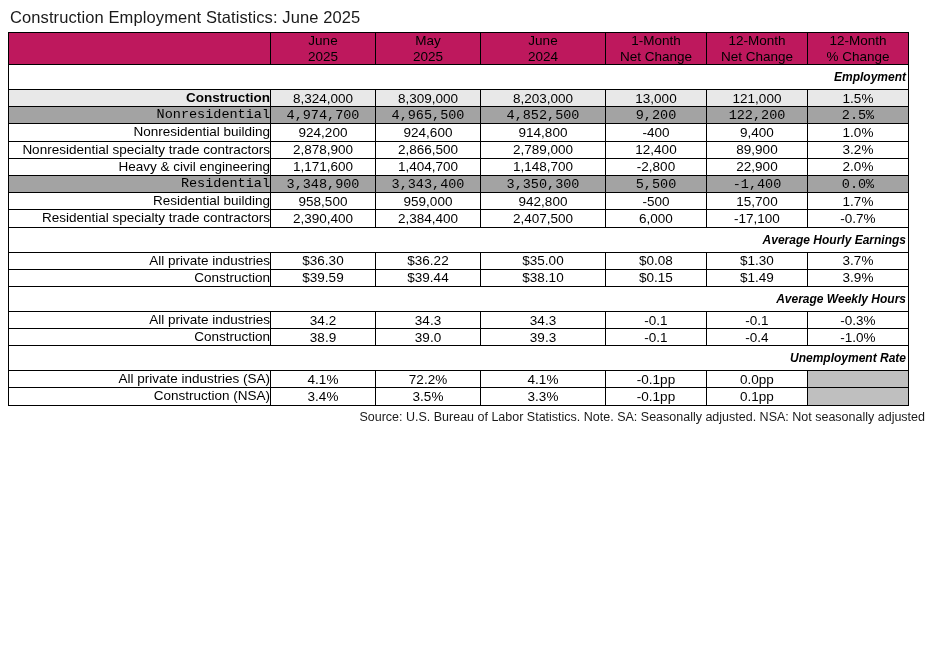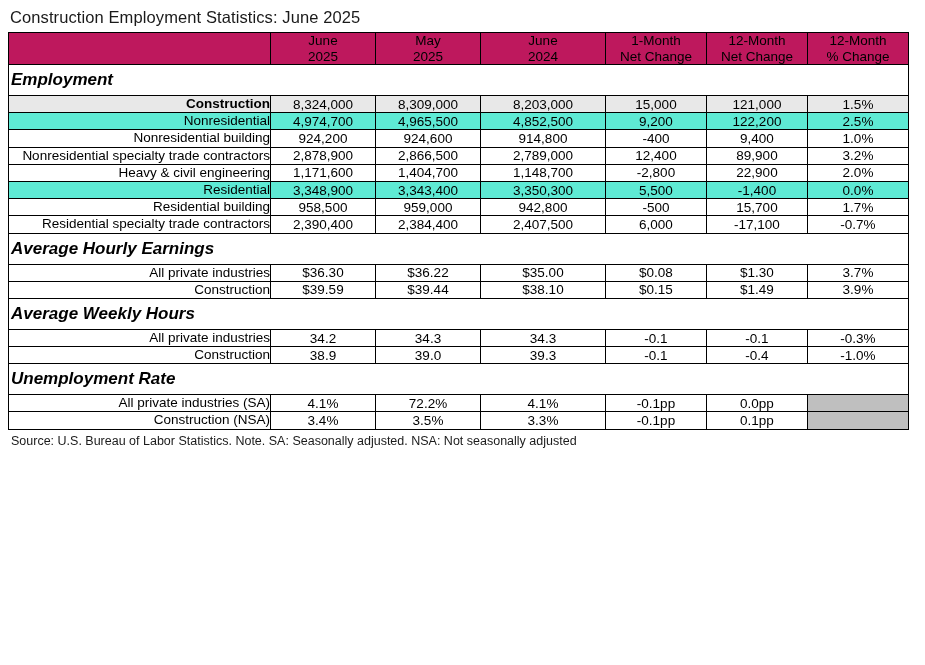--- a/index.html
+++ b/index.html
@@ -61,45 +61,47 @@
   td.label {
     text-align: right;
     padding: 4px 8px;
     line-height: 1.2;
   }
   td.num {
     text-align: center;
     padding: 4px 2px;
   }
   tr.section td {
-    text-align: left;
+    text-align: right;
     font-style: italic;
     font-weight: bold;
-    font-size: 17px;
+    font-size: 12px;
     padding: 5px 2px;
   }
   tr.hl td {
     background: #e8e8e8;
   }
   tr.hl td.label {
     font-weight: bold;
   }
   tr.shade td {
-    background: #5eead4;
+    background: #a3a3a3;
+    font-family: Liberation Mono, monospace;
   }
   tr.shade td.label {
     font-weight: normal;
   }
   td.greyed {
     background: #bfbfbf;
   }
   .source {
     margin: 4px 0 0 3px;
     font-size: 12.5px;
     color: #1a1a1a;
+    text-align: right;
   }
 </style>
 </head>
 <body>
 
 <div class="page">
 
   <div class="doc-title">Construction Employment Statistics: June 2025</div>
 
   <table class="stats">
@@ -143,21 +145,21 @@
     </thead>
     <tbody id="tbody">
         <tr class="section">
           <td colspan="7">Employment</td>
         </tr>
         <tr class="hl">
           <td class="label">Construction</td>
           <td class="num">8,324,000</td>
           <td class="num">8,309,000</td>
           <td class="num">8,203,000</td>
-          <td class="num">15,000</td>
+          <td class="num">13,000</td>
           <td class="num">121,000</td>
           <td class="num">1.5%</td>
         </tr>
         <tr class="shade">
           <td class="label">Nonresidential</td>
           <td class="num">4,974,700</td>
           <td class="num">4,965,500</td>
           <td class="num">4,852,500</td>
           <td class="num">9,200</td>
           <td class="num">122,200</td>

